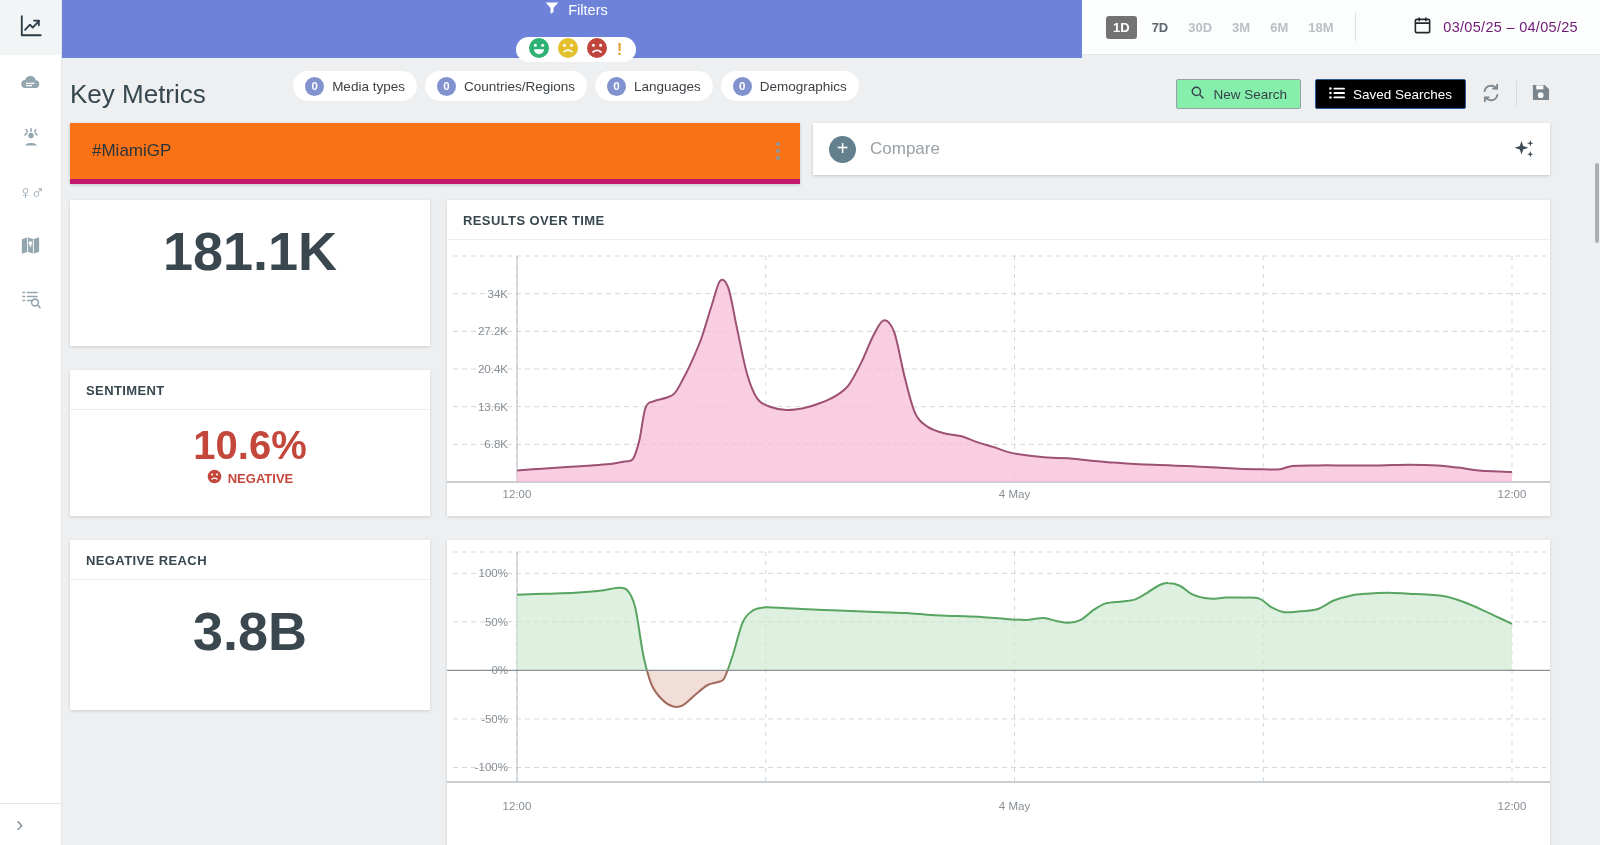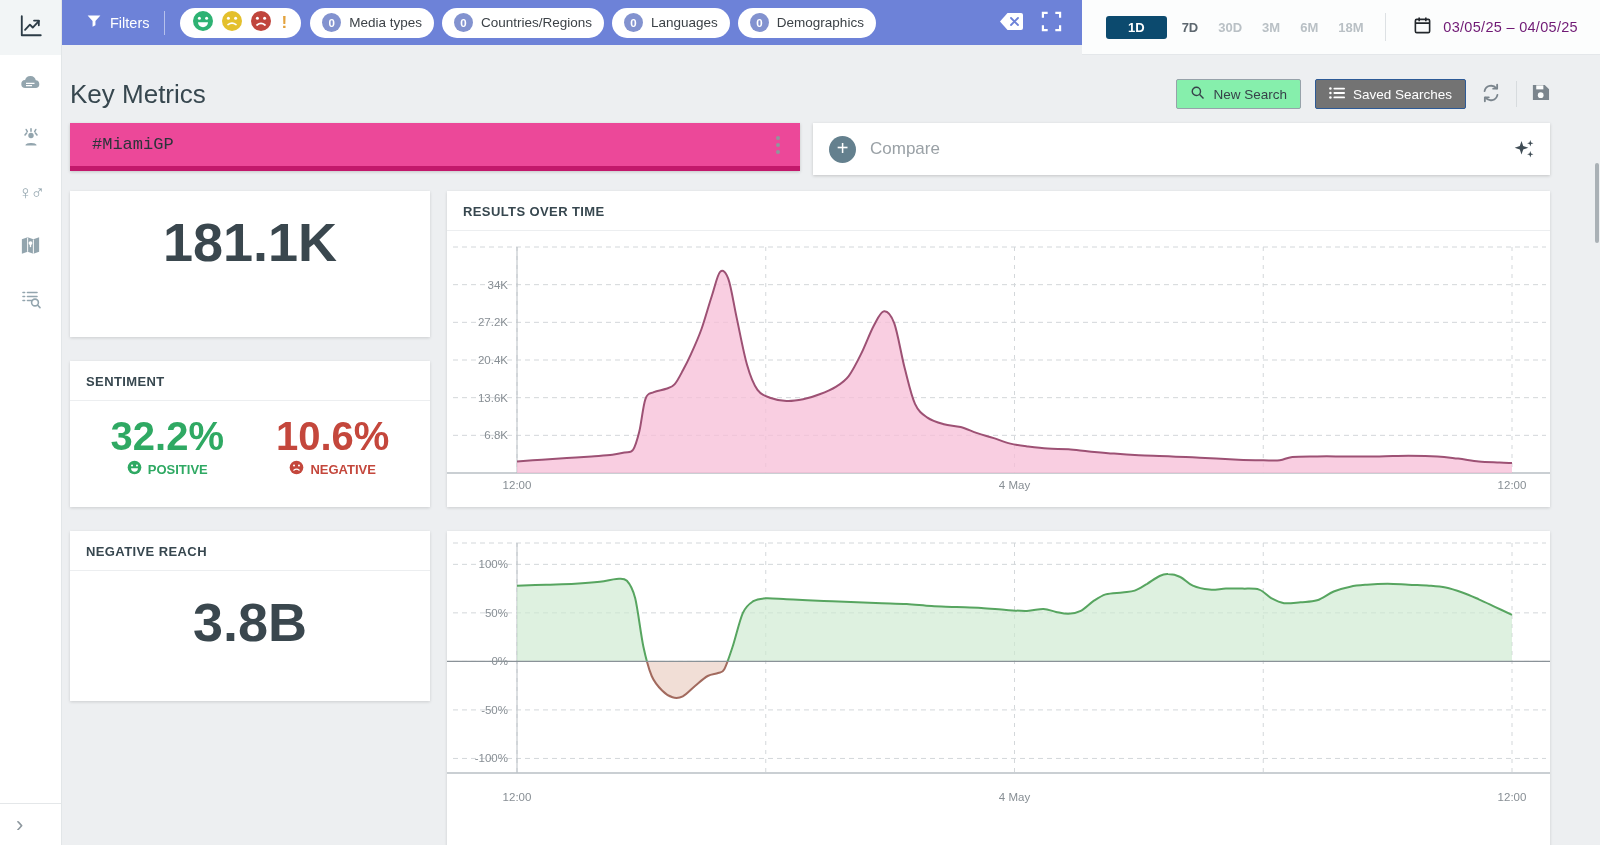--- a/index.html
+++ b/index.html
@@ -11,61 +11,61 @@
   .sidebar { position:absolute; left:0; top:0; width:62px; height:845px; background:#fff;
              border-right:1px solid #e2e6e8; display:flex; flex-direction:column; z-index:6; }
   .side-tile { height:55px; display:flex; align-items:center; justify-content:center; background:#f2f5f6; cursor:pointer; }
   .side-icons { flex:1; display:flex; flex-direction:column; align-items:center; gap:30px; padding-top:18px; }
   .side-ic { width:24px; height:24px; display:flex; align-items:center; justify-content:center; cursor:pointer; }
   .gender { font-size:19px; color:#93a5ae; letter-spacing:-2px; }
   .side-foot { border-top:1px solid #e4e7e9; height:42px; display:flex; align-items:center; padding-left:16px;
                color:#8d979e; font-size:22px; cursor:pointer; }
 
   
-  .topbar-blue { position:absolute; left:62px; top:0; width:1020px; height:45px; background:#6d82d8;
-                 display:flex; align-items:center; padding:0 16px 0 24px; gap:9px; }
+  .topbar-blue { position:absolute; left:62px; top:0; width:1020px; height:58px; background:#6d82d8;
+                 display:flex; align-items:center; padding:0 16px 0 24px; gap:9px;flex-direction:column; }
   .filters-btn { display:flex; align-items:center; gap:8px; background:none; border:none; color:#fff;
                  font-size:14.5px; font-family:inherit; cursor:pointer; }
   .vdiv-white { width:1px; height:24px; background:rgba(255,255,255,.5); margin:0 6px; }
   .pill { background:#fff; border-radius:15px; height:30px; display:flex; align-items:center;
           padding:0 12px; gap:8px; font-size:13.5px; color:#3c4247; cursor:pointer; white-space:nowrap; }
   .pill-badge { width:19px; height:19px; border-radius:50%; background:#8292cf; color:#fff; font-size:11.5px;
                 font-weight:bold; display:flex; align-items:center; justify-content:center; }
   .emoji-pill { gap:7px; }
   .excl { color:#e3a23c; font-weight:bold; font-size:17px; padding:0 2px; }
   .pill-group { display:flex; gap:8px; }
   .blue-spacer { flex:1; }
   .bar-icon { background:none; border:none; cursor:pointer; display:flex; align-items:center; padding:4px; }
 
   .topbar-right { position:absolute; left:1082px; top:0; width:518px; height:55px; background:#fcfdfd;
                   border-bottom:1px solid #e4e7ea; display:flex; align-items:center; padding:0 22px 0 24px; }
   .chip-group { display:flex; align-items:center; gap:10px; }
   .range-chip { font-size:13px; font-weight:bold; color:#5d676f; padding:4px 5px; border-radius:3px; cursor:pointer; }
-  .range-chip.active { background:#0c4a6e; color:#fff; padding:4px 22px;text-align:center; }
+  .range-chip.active { background:#737373; color:#fff; padding:4px 7px;text-align:center; }
   .range-chip.disabled { color:#b9c0c5; }
   .vdiv-gray { width:1px; height:28px; background:#dde1e4; margin:0 0 0 16px; }
   .date-btn { margin-left:auto; display:flex; align-items:center; gap:11px; background:none; border:none;
               font-family:inherit; font-size:14.5px; font-weight:500; color:#701a75; cursor:pointer; letter-spacing:.3px; }
 
   
   main { position:absolute; left:54px; top:55px; width:1538px; height:790px; padding:16px 42px 0 16px; }
   .page-head { display:flex; align-items:center; justify-content:space-between; height:46px; }
   h1 { font-size:26px; font-weight:500; color:#37474f; }
   .head-actions { display:flex; align-items:center; gap:14px; }
   .btn { display:flex; align-items:center; gap:8px; height:30px; padding:0 13px; border-radius:2px;
          font-size:13.5px; font-family:inherit; cursor:pointer; }
   .btn-outline { background:#86efac; border:1px solid #97a2aa; color:#37424a; }
-  .btn-navy { background:#737373; border:1px solid #2d5a96; color:#fff; }
+  .btn-navy { background:#000000; border:1px solid #2d5a96; color:#fff; }
   .icon-btn { background:none; border:none; cursor:pointer; display:flex; align-items:center; }
   .vdiv-light { width:1px; height:26px; background:#d7dbde; }
 
   .search-row { display:flex; gap:13px; margin-top:6px; }
-  .search-box { flex:0 0 730px; height:48px; background:#ec4899; box-shadow:0 1px 3px rgba(0,0,0,.18);
+  .search-box { flex:0 0 730px; height:61px; background:#f97316; box-shadow:0 1px 3px rgba(0,0,0,.18);
                 border-bottom:5px solid #c2186b; display:flex; align-items:center; padding:0 14px 0 22px;
-                font-size:17px; color:#2b343a; cursor:text;font-family:Liberation Mono, monospace; }
+                font-size:17px; color:#2b343a; cursor:text; }
   .kebab { margin-left:auto; display:flex; flex-direction:column; gap:3px; padding:6px; cursor:pointer; }
   .kebab i { width:4px; height:4px; border-radius:50%; background:#8f979c; }
   .compare-box { flex:1; height:52px; background:#fff; box-shadow:0 1px 3px rgba(0,0,0,.18);
                  display:flex; align-items:center; gap:14px; padding:0 14px 0 16px; cursor:text; }
   .plus-circle { width:27px; height:27px; border-radius:50%; background:#64808e; color:#fff; font-size:20px;
                  display:flex; align-items:center; justify-content:center; line-height:1; padding-bottom:2px; cursor:pointer; }
   .compare-text { color:#9aa1a6; font-size:17px; }
   .sparkles { margin-left:auto; cursor:pointer; display:flex; }
 
   .grid { display:flex; gap:17px; margin-top:16px; }
@@ -320,34 +320,20 @@
   </div>
 
   <div class="grid">
     <div class="stats">
       <section class="card stat-card">
         <div class="stat-body">181.1K</div>
       </section>
       <section class="card stat-card">
         <div class="card-h">SENTIMENT</div>
         <div class="sent-body">
-          <div class="sent-col">
-            <div class="sent-val pos">32.2%</div>
-            <div class="sent-sub pos">
-              <span>
-                <svg width="15" height="15" viewBox="0 0 22 22">
-                    <circle cx="11" cy="11" r="10" fill="#2fa963"></circle>
-                    <circle cx="7.4" cy="8.2" r="1.5" fill="#fff"></circle>
-                    <circle cx="14.6" cy="8.2" r="1.5" fill="#fff"></circle>
-                    <path d="M6 12.2a5 5 0 0 0 10 0z" fill="#fff"></path>
-                  </svg>
-              </span>
-              <span>POSITIVE</span>
-            </div>
-          </div>
           <div class="sent-col">
             <div class="sent-val neg">10.6%</div>
             <div class="sent-sub neg">
               <span>
                 <svg width="15" height="15" viewBox="0 0 22 22">
                     <circle cx="11" cy="11" r="10" fill="#c4473c"></circle>
                     <circle cx="7.4" cy="8.2" r="1.5" fill="#fff"></circle>
                     <circle cx="14.6" cy="8.2" r="1.5" fill="#fff"></circle>
                     <path d="M7 15q4-3.4 8 0" stroke="#fff" stroke-width="1.7" fill="none" stroke-linecap="round"></path>
                   </svg>

